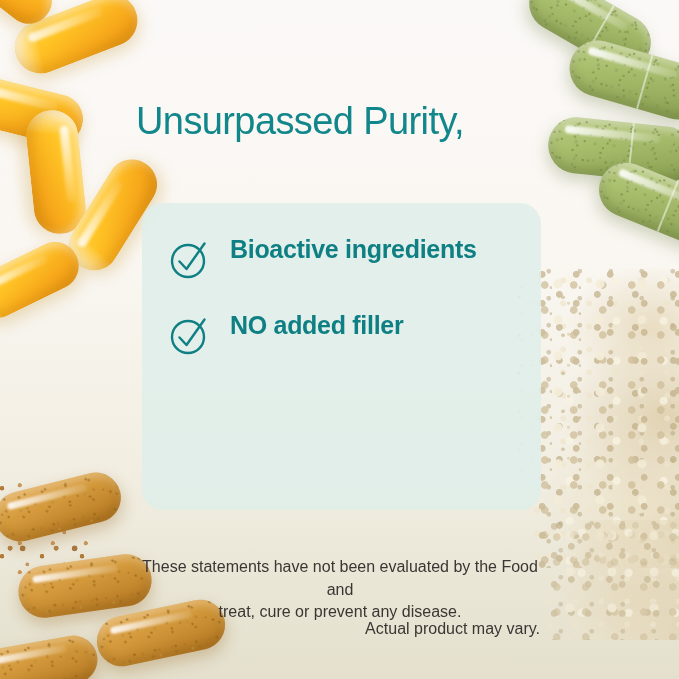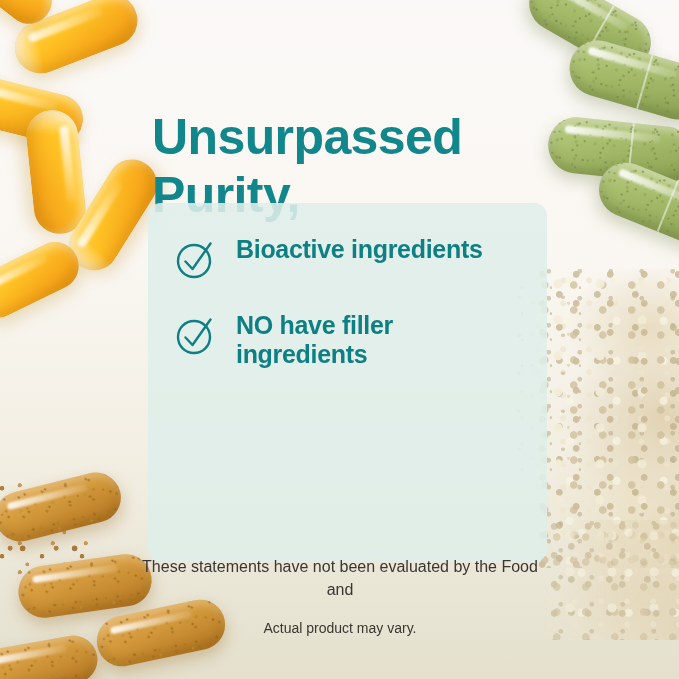--- a/index.html
+++ b/index.html
@@ -113,48 +113,48 @@
   .dust{
     background-image:
       radial-gradient(circle at 25% 35%,rgba(206,190,152,.75) 0 1.6px,transparent 2.1px),
       radial-gradient(circle at 68% 62%,rgba(222,208,172,.7) 0 1.3px,transparent 1.8px),
       radial-gradient(circle at 48% 14%,rgba(196,178,138,.6) 0 1.1px,transparent 1.6px);
     background-size:44px 38px,36px 31px,29px 26px;
   }
 
   
   .headline{
-    position:absolute;left:152px;top:74px;width:420px;
-    font-size:50px;line-height:1.16;font-weight:700;letter-spacing:-.6px;
+    position:absolute;left:136px;top:74px;width:420px;
+    font-size:38px;line-height:1.16;font-weight:400;letter-spacing:-.6px;
     color:#12878B;
   }
   .headline span{display:block;}
 
   .card{
-    position:absolute;left:148px;top:203px;width:399px;height:359px;
-    background:rgba(223,238,233,.88);border-radius:13px;
+    position:absolute;left:142px;top:203px;width:399px;height:307px;
+    background:rgba(223,238,233,.88);border-radius:21px;
   }
   .bullets{position:absolute;left:0;top:0;width:100%;padding:32px 0 0 0;box-sizing:border-box;}
   .bullet{display:flex;align-items:flex-start;margin:0 0 30px 26px;}
   .bullet:last-child{margin-bottom:0;}
   .check{flex:0 0 auto;width:44px;height:44px;margin-top:2px;}
   .btext{
     margin-left:18px;font-size:25px;line-height:1.16;font-weight:700;
     color:#0E7F83;letter-spacing:-.3px;
   }
   .btext span{display:block;}
 
   .disclaimer{
     position:absolute;left:140px;top:556px;width:400px;text-align:center;
     font-size:16px;line-height:1.42;color:#3A3633;
   }
   .disclaimer span{display:block;}
   .vary{
-    position:absolute;left:140px;top:620px;width:400px;text-align:center;
-    font-size:14px;color:#3A3633;
+    position:absolute;left:140px;top:620px;width:400px;text-align:right;
+    font-size:16px;color:#3A3633;
   }
 </style>
 </head>
 <body>
 
 <div id="stage">
 
   <div class="deco softgel" style="left:12px;top:8px;width:128px;height:52px;transform:rotate(-21deg);"></div>
   <div class="deco softgel" style="left:-34px;top:86px;width:118px;height:50px;transform:rotate(14deg);"></div>
   <div class="deco softgel" style="left:-6px;top:146px;width:124px;height:52px;transform:rotate(84deg);"></div>
@@ -202,26 +202,26 @@
         </div>
       </div>
 
 
       <div class="bullet">
         <svg class="check" viewBox="0 0 44 44">
           <circle cx="20" cy="24" r="16" fill="none" stroke="#0E7F83" stroke-width="2.4"></circle>
           <path d="M11.5 24.5 L18.5 32 L36.5 6.5" fill="none" stroke="#0E7F83" stroke-width="2.4" stroke-linecap="round" stroke-linejoin="round"></path>
         </svg>
         <div class="btext">
-          <span>NO have filler</span>
-          <span>ingredients</span>
+          <span>NO added filler</span>
         </div>
       </div>
 
     </div>
   </div>
 
   <div class="disclaimer">
     <span>These statements have not been evaluated by the Food and</span>
+    <span>treat, cure or prevent any disease.</span>
   </div>
   <div class="vary">Actual product may vary.</div>
 
 </div>
 
 </body></html>

